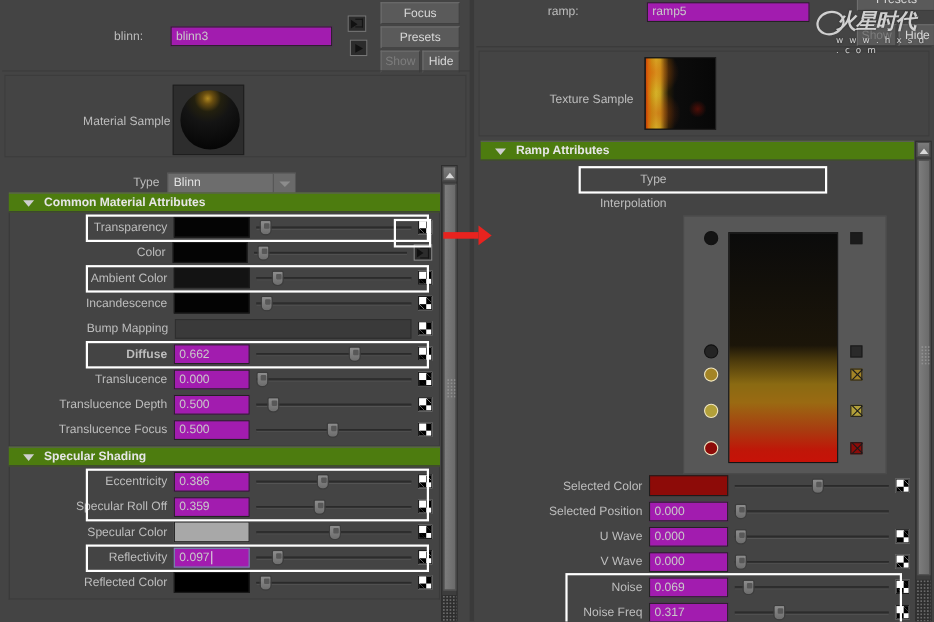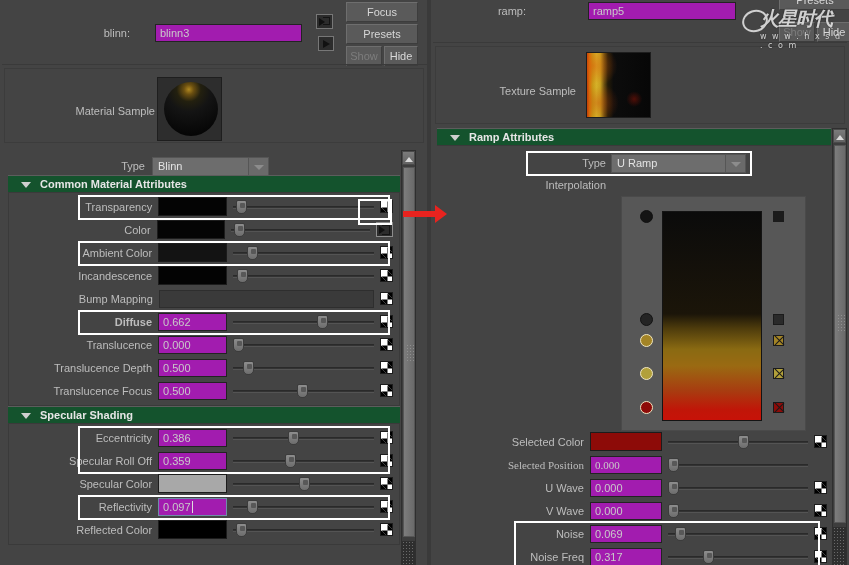--- a/index.html
+++ b/index.html
@@ -89,21 +89,21 @@
     content:""; position:absolute; left:2px; top:3px;
     border-left: 6px solid #111; border-top: 4px solid transparent; border-bottom: 4px solid transparent;
   }
   .mapbtn-out:after{
     content:""; position:absolute; right:2px; top:2px; width:7px; height:8px;
     border:1px solid #141414; border-left:none;
   }
 
   
   .section {
-    background: #14532d;
+    background: #4d7c0f;
     border-top: 1px solid #5d5d5d;
     border-bottom: 1px solid #3a3a3a;
     height: 18px;
     color: #e6e6e6;
     font-weight: bold;
     font-size: 11px;
     line-height: 17px;
     padding-left: 32px;
     position: relative;
   }
@@ -460,24 +460,20 @@
              radial-gradient(ellipse at 75% 72%, rgba(150,20,6,.5) 0%, transparent 12%);"></div>
       </div>
     </div>
 
     <div class="section" style="position:absolute;left:6px;top:128px;width:394px;">
       <span class="tri"></span>
       <span>Ramp Attributes</span>
     </div>
 
     <div class="lbl" style="position:absolute;left:130px;top:157px;width:45px;">Type</div>
-    <div class="combo" style="position:absolute;left:180px;top:154px;width:135px;">
-      <span>U Ramp</span>
-      <span class="arrow"></span>
-    </div>
 
     <div class="lbl" style="position:absolute;left:85px;top:179px;width:90px;">Interpolation</div>
 
     <div id="ramp-widget" style="position:absolute;left:190px;top:196px;width:185px;height:235px;background:#575757;border:1px solid #4a4a4a;">
       <div class="ramp-box" id="ramp-gradient" style="position: absolute; left: 40px; top: 14px; width: 100px; height: 210px; background: linear-gradient(rgb(11, 11, 11) 0%, rgb(27, 21, 9) 49%, rgb(78, 60, 12) 56%, rgb(138, 106, 18) 66%, rgb(154, 106, 18) 74%, rgb(168, 60, 16) 86%, rgb(192, 22, 8) 95%, rgb(199, 18, 8) 100%);"></div>
     <div class="ramp-marker" style="left: 18px; top: 13.25px; background: rgb(20, 20, 20); border-color: rgb(18, 18, 18);"></div>
         <div class="ramp-sq" style="left: 151px; top: 14.25px; background: rgb(27, 27, 27);"></div>
         <div class="ramp-marker" style="left: 18px; top: 116.15px; background: rgb(36, 36, 36); border-color: rgb(18, 18, 18);"></div>
         <div class="ramp-sq" style="left: 151px; top: 117.15px; background: rgb(42, 42, 42);"></div>
         <div class="ramp-marker" style="left: 18px; top: 137.15px; background: rgb(163, 132, 38); border-color: rgb(240, 230, 192);"></div>
@@ -493,21 +489,21 @@
           <div class="lbl" style="width: 145px; padding-right: 6px;">Selected Color</div>
           <div class="swatch" style="width: 72px; background: rgb(141, 11, 8);"></div>
           <div class="slider" style="width: 140px; margin-left: 6px;">
             <div class="track"></div>
             <div class="knob" style="left: 70px;"></div>
           </div>
           <span style="margin-left: 6px; display: flex; align-items: center;">
             <span class="mapbtn"></span>
           </span>
         </div>
-        <div class="row" style="position: relative; height: 23px; display: flex; align-items: center; padding-left: 8px; font-family: Liberation Serif, serif;">
+        <div class="row" style="position: relative; height: 23px; display: flex; align-items: center; padding-left: 8px;">
           <div class="lbl" style="width: 145px; padding-right: 6px;">Selected Position</div>
           <div class="field" style="width: 72px;">0.000</div>
           <div class="slider" style="width: 140px; margin-left: 6px;">
             <div class="track"></div>
             <div class="knob" style="left: 0px;"></div>
           </div>
           <span style="margin-left: 6px; display: flex; align-items: center;">
             <span style="width:17px;display:inline-block"></span>
           </span>
         </div>

